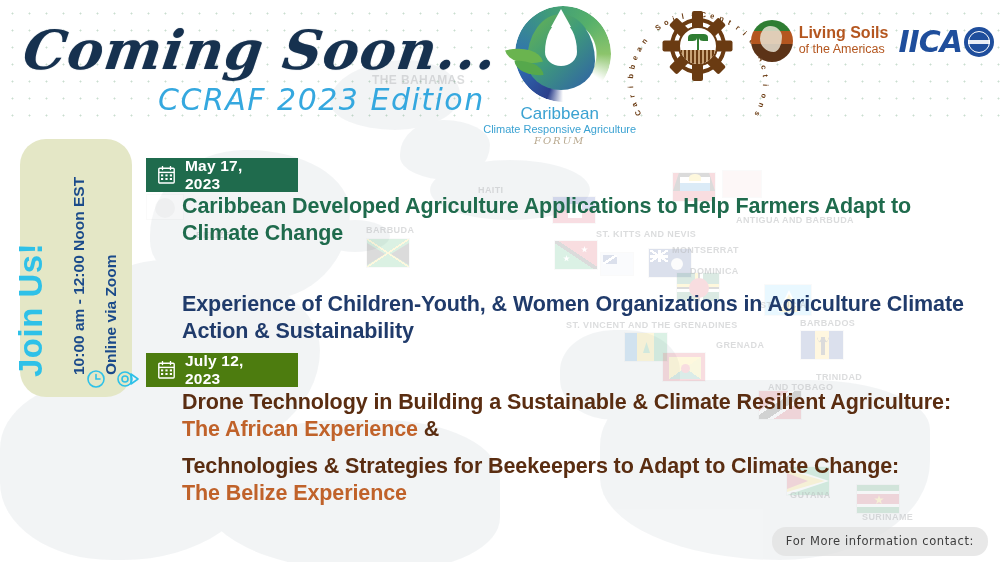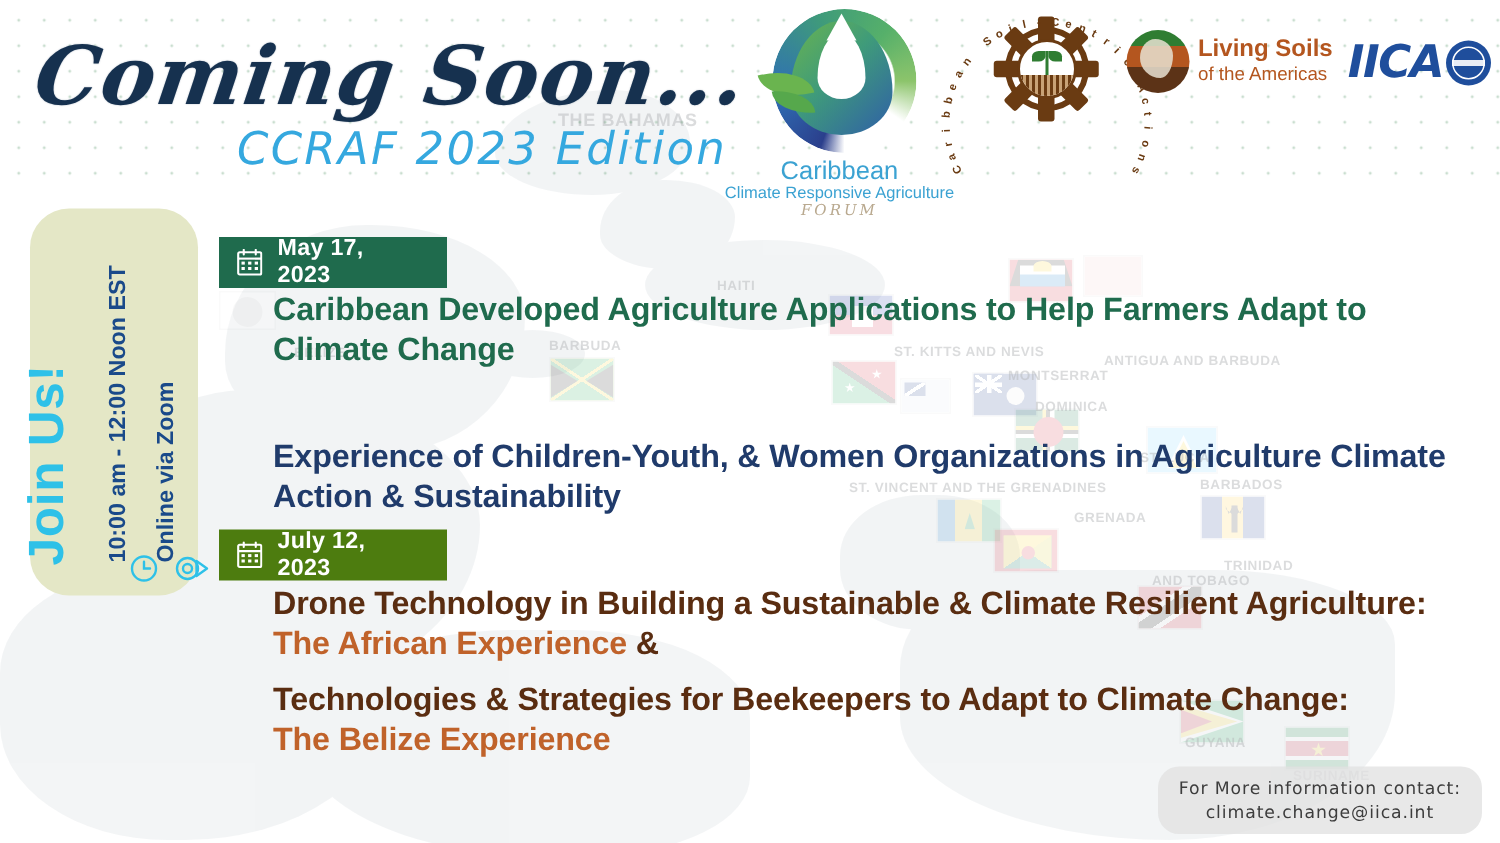--- a/index.html
+++ b/index.html
@@ -443,21 +443,21 @@
     </div>
     <div class="flag" style="left:722px;top:170px;width:40px;height:28px;">
       <i style="inset:0;background:#f4c7c7;"></i>
     </div>
 
     <div class="cname big" style="left:372px;top:73px;">THE BAHAMAS</div>
     <div class="cname" style="left:478px;top:185px;">HAITI</div>
     <div class="cname" style="left:196px;top:230px;">BELIZE</div>
     <div class="cname" style="left:366px;top:225px;">BARBUDA</div>
     <div class="cname" style="left:596px;top:229px;">ST. KITTS AND NEVIS</div>
-    <div class="cname" style="left:736px;top:215px;margin-top:20px;">ANTIGUA AND BARBUDA</div>
+    <div class="cname" style="left:736px;top:215px;">ANTIGUA AND BARBUDA</div>
     <div class="cname" style="left:672px;top:245px;">MONTSERRAT</div>
     <div class="cname" style="left:690px;top:266px;">DOMINICA</div>
     <div class="cname" style="left:760px;top:300px;">ST. LUCIA</div>
     <div class="cname" style="left:566px;top:320px;">ST. VINCENT AND THE GRENADINES</div>
     <div class="cname" style="left:800px;top:318px;">BARBADOS</div>
     <div class="cname" style="left:716px;top:340px;">GRENADA</div>
     <div class="cname" style="left:768px;top:372px;margin-left:48px;">TRINIDAD</div>
     <div class="cname" style="left:768px;top:382px;">AND TOBAGO</div>
     <div class="cname" style="left:790px;top:490px;">GUYANA</div>
     <div class="cname" style="left:862px;top:512px;">SURINAME</div>
@@ -604,16 +604,15 @@
     </span>
   </div>
 
   <div class="stitle s4">
     <span>Technologies &amp; Strategies for Beekeepers to Adapt to Climate Change:</span>
     <span class="sub-orange">The Belize Experience</span>
   </div>
 
   <div class="contact">
     <div>For More information contact:</div>
-    <div>climate.change@iica.int</div>
   </div>
 
 </div>
 
 </body></html>

